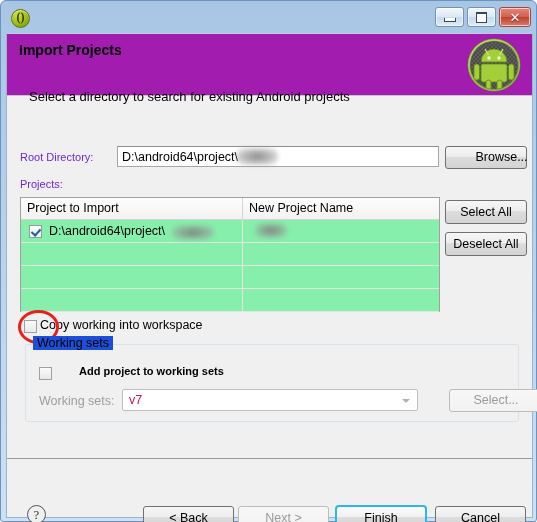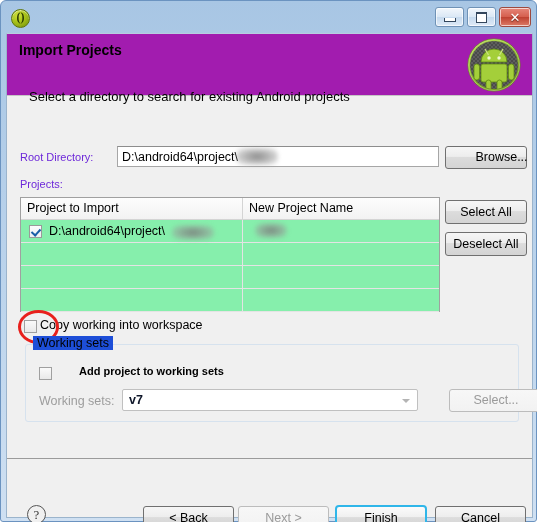--- a/index.html
+++ b/index.html
@@ -318,21 +318,21 @@
     left: 115px; top: 355px;
     width: 296px; height: 22px;
     box-sizing: border-box;
     background: #ffffff;
     border: 1px solid #c0c0c0;
     border-radius: 2px;
   }
   #ws-combo-text {
     position: absolute;
     left: 6px; top: 3px;
-    font-size: 12.5px; color: #0f172a; font-weight: bold;
+    font-size: 12.5px; color: #be185d;
   }
   #ws-arrow {
     position: absolute;
     right: 7px; top: 9px;
     width: 0; height: 0;
     border-left: 4px solid transparent;
     border-right: 4px solid transparent;
     border-top: 4px solid #b4b4b4;
   }
   #btn-ws-select { left: 442px; top: 355px; width: 94px; height: 23px; }

